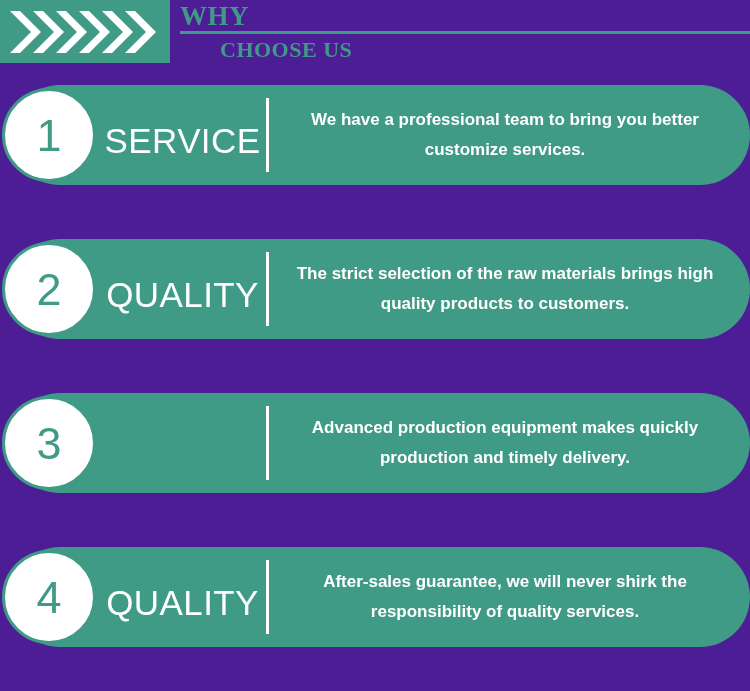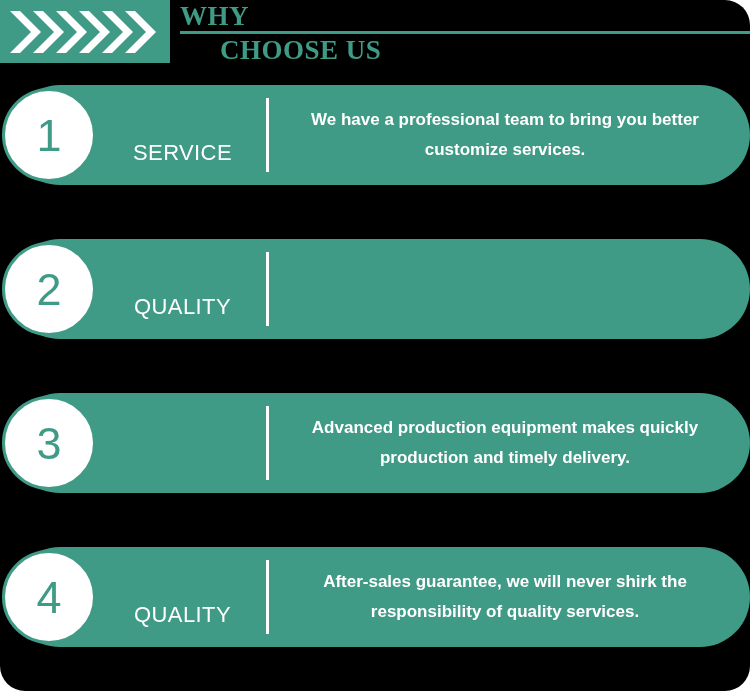--- a/index.html
+++ b/index.html
@@ -11,22 +11,21 @@
     height: 691px;
     background: #ffffff;
     font-family: "Liberation Sans", sans-serif;
     overflow: hidden;
   }
 
   .page {
     position: relative;
     width: 750px;
     height: 691px;
-    background: #000000;
-    border-radius: 25px;
+    background: #4c1d95;
   }
 
   
   .header {
     position: absolute;
     left: 0;
     top: 0;
     width: 750px;
     height: 70px;
   }
@@ -76,21 +75,21 @@
     height: 3px;
     background: #3f9a86;
   }
 
   .title-line2 {
     position: absolute;
     left: 40px;
     top: 34px;
     font-family: "Liberation Serif", serif;
     font-weight: bold;
-    font-size: 27px;
+    font-size: 22px;
     color: #3f9a86;
     letter-spacing: 0.5px;
     line-height: 32px;
   }
 
   
   .rows {
     position: absolute;
     left: 0;
     top: 85px;
@@ -129,28 +128,28 @@
     font-family: "Liberation Sans", sans-serif;
     font-size: 45px;
     font-weight: normal;
     color: #3f9a86;
     line-height: 1;
   }
 
   .row-title {
     position: absolute;
     left: 95px;
-    top: 12px;
+    top: 0;
     width: 155px;
     height: 112px;
     display: flex;
     align-items: center;
     justify-content: center;
     color: #ffffff;
-    font-size: 22px;
+    font-size: 35px;
     font-weight: normal;
     letter-spacing: 0.4px;
     white-space: nowrap;
   }
 
   .divider {
     position: absolute;
     left: 256px;
     top: 13px;
     width: 3px;
@@ -214,20 +213,21 @@
       <div class="divider"></div>
       <div class="row-desc">We have a professional team to bring you better customize services.</div>
     </div>
 
     <div class="row">
       <div class="num-circle">
         <span class="num">2</span>
       </div>
       <div class="row-title">QUALITY</div>
       <div class="divider"></div>
+      <div class="row-desc">The strict selection of the raw materials brings high quality products to customers.</div>
     </div>
 
     <div class="row">
       <div class="num-circle">
         <span class="num">3</span>
       </div>
       <div class="divider"></div>
       <div class="row-desc">Advanced production equipment makes quickly production and timely delivery.</div>
     </div>
 

